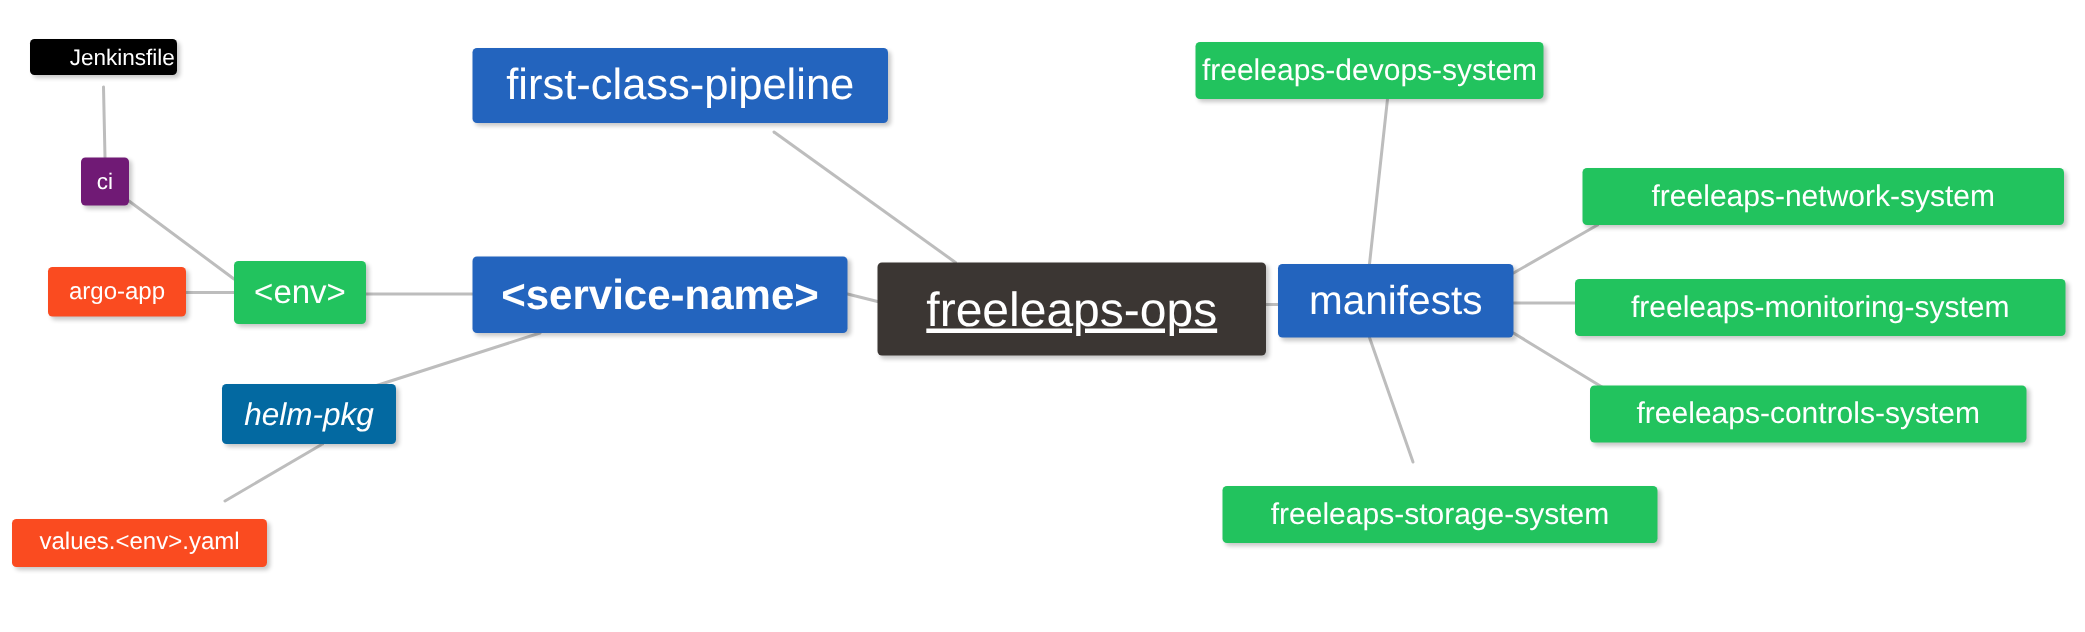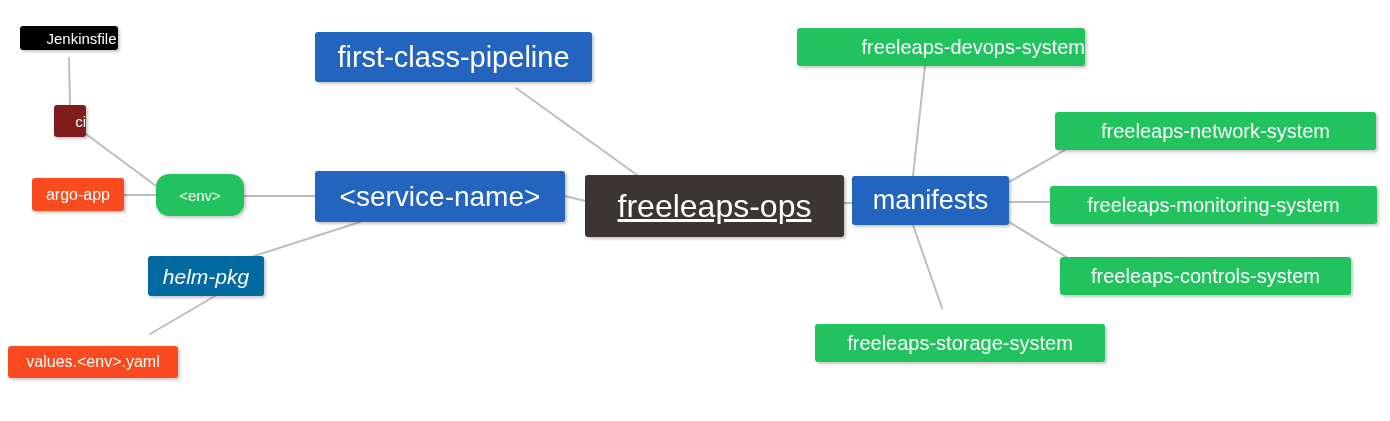--- a/index.html
+++ b/index.html
@@ -59,48 +59,48 @@
       <line x1="925" y1="66" x2="913" y2="176" stroke="#bdbdbd" stroke-width="2" stroke-linecap="round"></line>
       <line x1="1065" y1="150" x2="1009" y2="182" stroke="#bdbdbd" stroke-width="2" stroke-linecap="round"></line>
       <line x1="1050" y1="202" x2="1009" y2="202" stroke="#bdbdbd" stroke-width="2" stroke-linecap="round"></line>
       <line x1="1068" y1="258" x2="1009" y2="222" stroke="#bdbdbd" stroke-width="2" stroke-linecap="round"></line>
       <line x1="942" y1="308" x2="913" y2="225" stroke="#bdbdbd" stroke-width="2" stroke-linecap="round"></line>
     </svg>
   <div id="node-layer">
       <div class="node" style="left: 20px; top: 26px; width: 98px; height: 24px; background: #000000; font-size: 15px; padding-left: 25px;">
         <span class="node-label">Jenkinsfile</span>
       </div>
-      <div class="node" style="left: 54px; top: 105px; width: 32px; height: 32px; background: #7f1d1d; font-size: 15px; justify-content: flex-end;">
+      <div class="node" style="left: 54px; top: 105px; width: 32px; height: 32px; background: #701a75; font-size: 15px;">
         <span class="node-label">ci</span>
       </div>
       <div class="node" style="left: 32px; top: 178px; width: 92px; height: 33px; background: rgb(250, 75, 32); font-size: 16px;">
         <span class="node-label">argo-app</span>
       </div>
-      <div class="node" style="left: 156px; top: 174px; width: 88px; height: 42px; background: rgb(34, 195, 94); font-size: 15px; border-radius: 13px;">
+      <div class="node" style="left: 156px; top: 174px; width: 88px; height: 42px; background: rgb(34, 195, 94); font-size: 22px;">
         <span class="node-label">&lt;env&gt;</span>
       </div>
       <div class="node" style="left: 148px; top: 256px; width: 116px; height: 40px; background: #0369a1; font-size: 21px; font-style: italic;">
         <span class="node-label">helm-pkg</span>
       </div>
       <div class="node" style="left: 8px; top: 346px; width: 170px; height: 32px; background: rgb(250, 75, 32); font-size: 16px;">
         <span class="node-label">values.&lt;env&gt;.yaml</span>
       </div>
       <div class="node" style="left: 315px; top: 32px; width: 277px; height: 50px; background: rgb(35, 100, 190); font-size: 29px;">
         <span class="node-label">first-class-pipeline</span>
       </div>
-      <div class="node" style="left: 315px; top: 171px; width: 250px; height: 51px; background: rgb(35, 100, 190); font-size: 28px;">
+      <div class="node" style="left: 315px; top: 171px; width: 250px; height: 51px; background: rgb(35, 100, 190); font-size: 28px; font-weight: bold;">
         <span class="node-label">&lt;service-name&gt;</span>
       </div>
       <div class="node" style="left: 585px; top: 175px; width: 259px; height: 62px; background: rgb(59, 54, 51); font-size: 32px; text-decoration: underline;">
         <span class="node-label">freeleaps-ops</span>
       </div>
       <div class="node" style="left: 852px; top: 176px; width: 157px; height: 49px; background: rgb(35, 100, 190); font-size: 27px;">
         <span class="node-label">manifests</span>
       </div>
-      <div class="node" style="left: 797px; top: 28px; width: 288px; height: 38px; background: rgb(34, 195, 94); font-size: 20px; justify-content: flex-end;">
+      <div class="node" style="left: 797px; top: 28px; width: 232px; height: 38px; background: rgb(34, 195, 94); font-size: 20px;">
         <span class="node-label">freeleaps-devops-system</span>
       </div>
       <div class="node" style="left: 1055px; top: 112px; width: 321px; height: 38px; background: rgb(34, 195, 94); font-size: 20px;">
         <span class="node-label">freeleaps-network-system</span>
       </div>
       <div class="node" style="left: 1050px; top: 186px; width: 327px; height: 38px; background: rgb(34, 195, 94); font-size: 20px;">
         <span class="node-label">freeleaps-monitoring-system</span>
       </div>
       <div class="node" style="left: 1060px; top: 257px; width: 291px; height: 38px; background: rgb(34, 195, 94); font-size: 20px;">
         <span class="node-label">freeleaps-controls-system</span>

